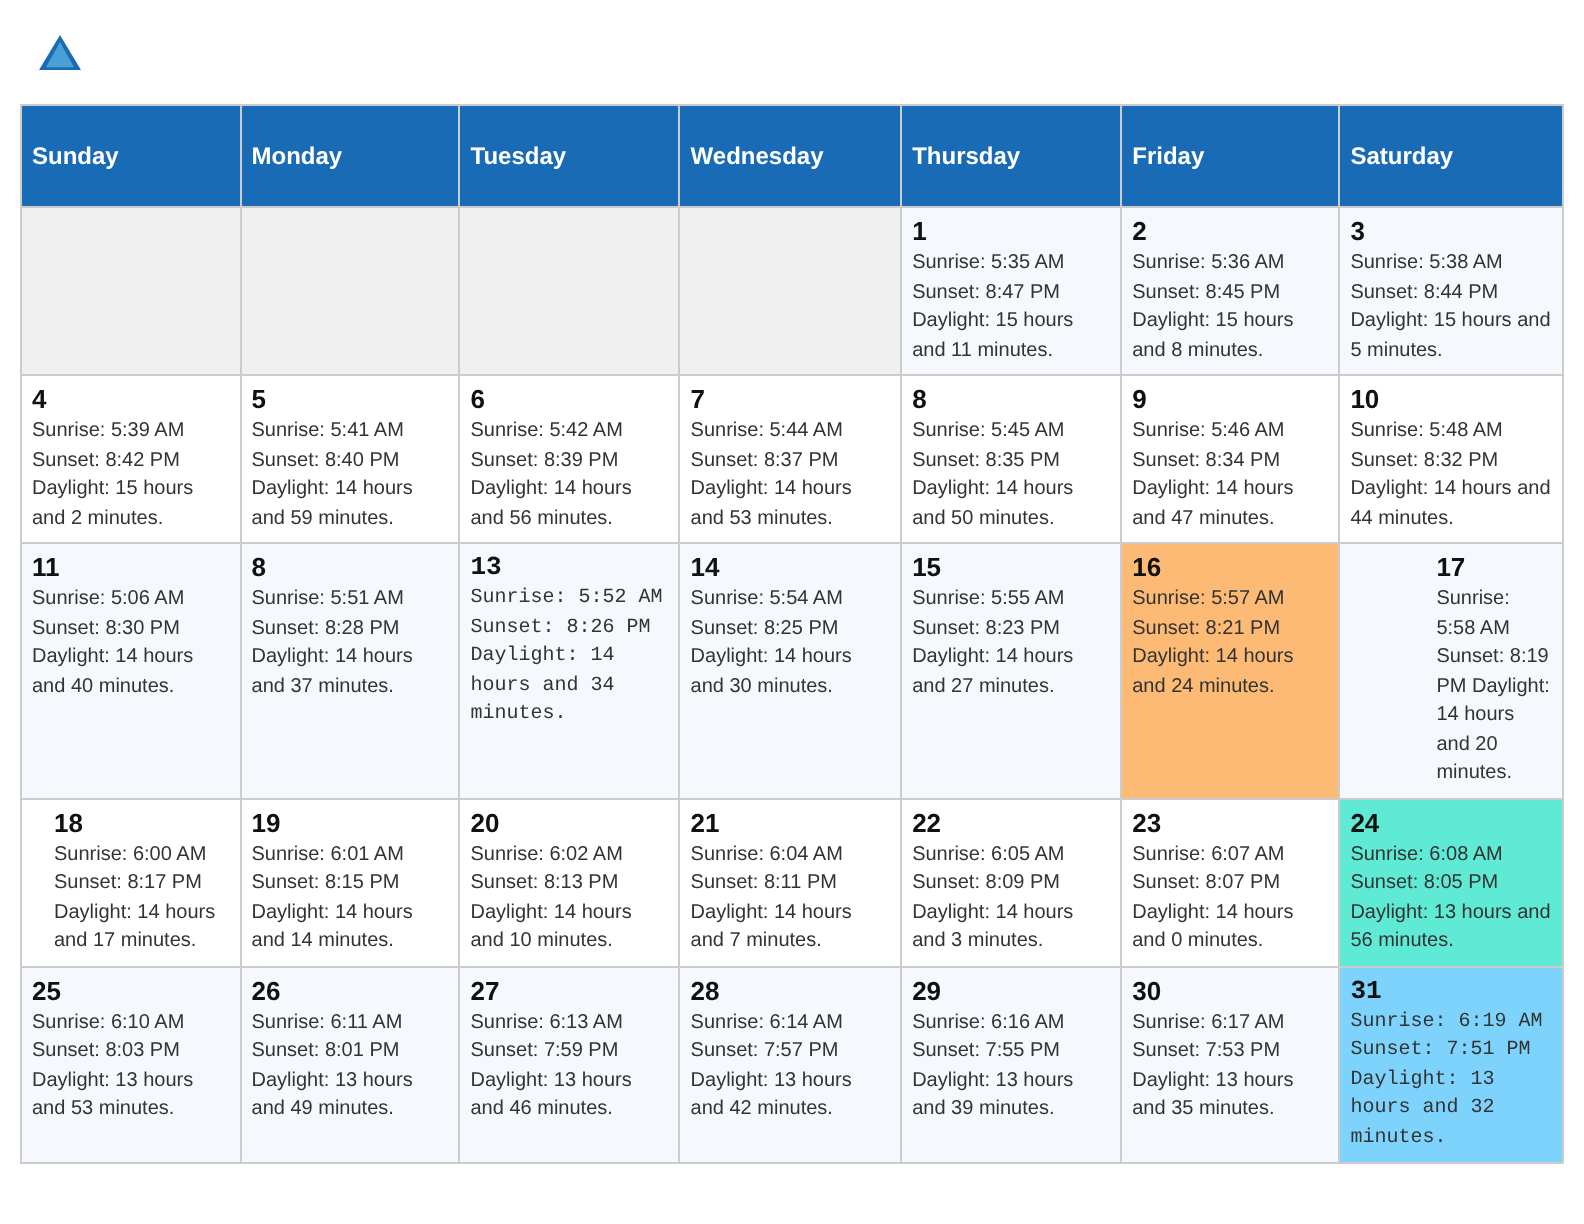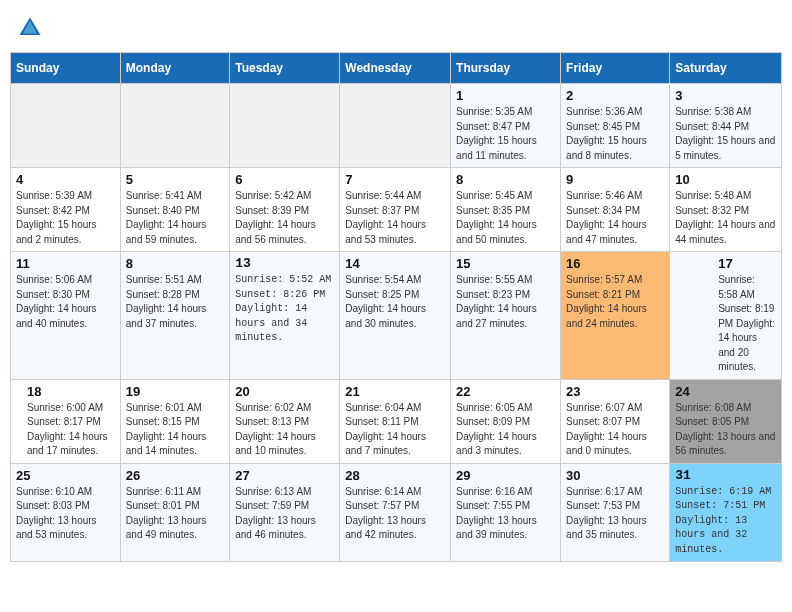--- a/index.html
+++ b/index.html
@@ -48,21 +48,21 @@
     }
     .calendar {
       width: 100%;
       border-collapse: collapse;
       font-size: 11px;
     }
     .calendar th {
       background-color: #1a6bb5;
       color: #fff;
       text-align: left;
-      padding: 8px 5px;
+      padding: 18px 5px;
       font-size: 12px;
       font-weight: bold;
       border: 1px solid #ccc;
     }
     .calendar td {
       border: 1px solid #ccc;
       vertical-align: top;
       padding: 4px 5px;
       width: 113px;
       min-height: 70px;
@@ -267,21 +267,21 @@
           <div class="day-info">Sunrise: 6:05 AM
 Sunset: 8:09 PM
 Daylight: 14 hours and 3 minutes.</div>
         </td>
         <td style="background: rgb(255, 255, 255);">
           <span class="day-number">23</span>
           <div class="day-info">Sunrise: 6:07 AM
 Sunset: 8:07 PM
 Daylight: 14 hours and 0 minutes.</div>
         </td>
-        <td style="background: #a3a3a3;">
+        <td style="background: #5eead4;">
           <span class="day-number">24</span>
           <div class="day-info">Sunrise: 6:08 AM
 Sunset: 8:05 PM
 Daylight: 13 hours and 56 minutes.</div>
         </td>
       </tr>
       <tr>
         <td style="background: rgb(245, 248, 252);">
           <span class="day-number">25</span>
           <div class="day-info">Sunrise: 6:10 AM

